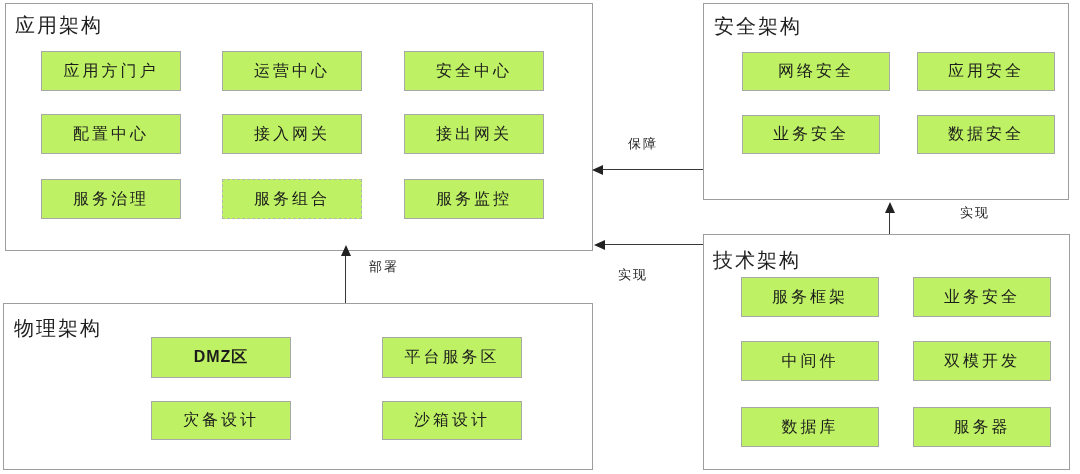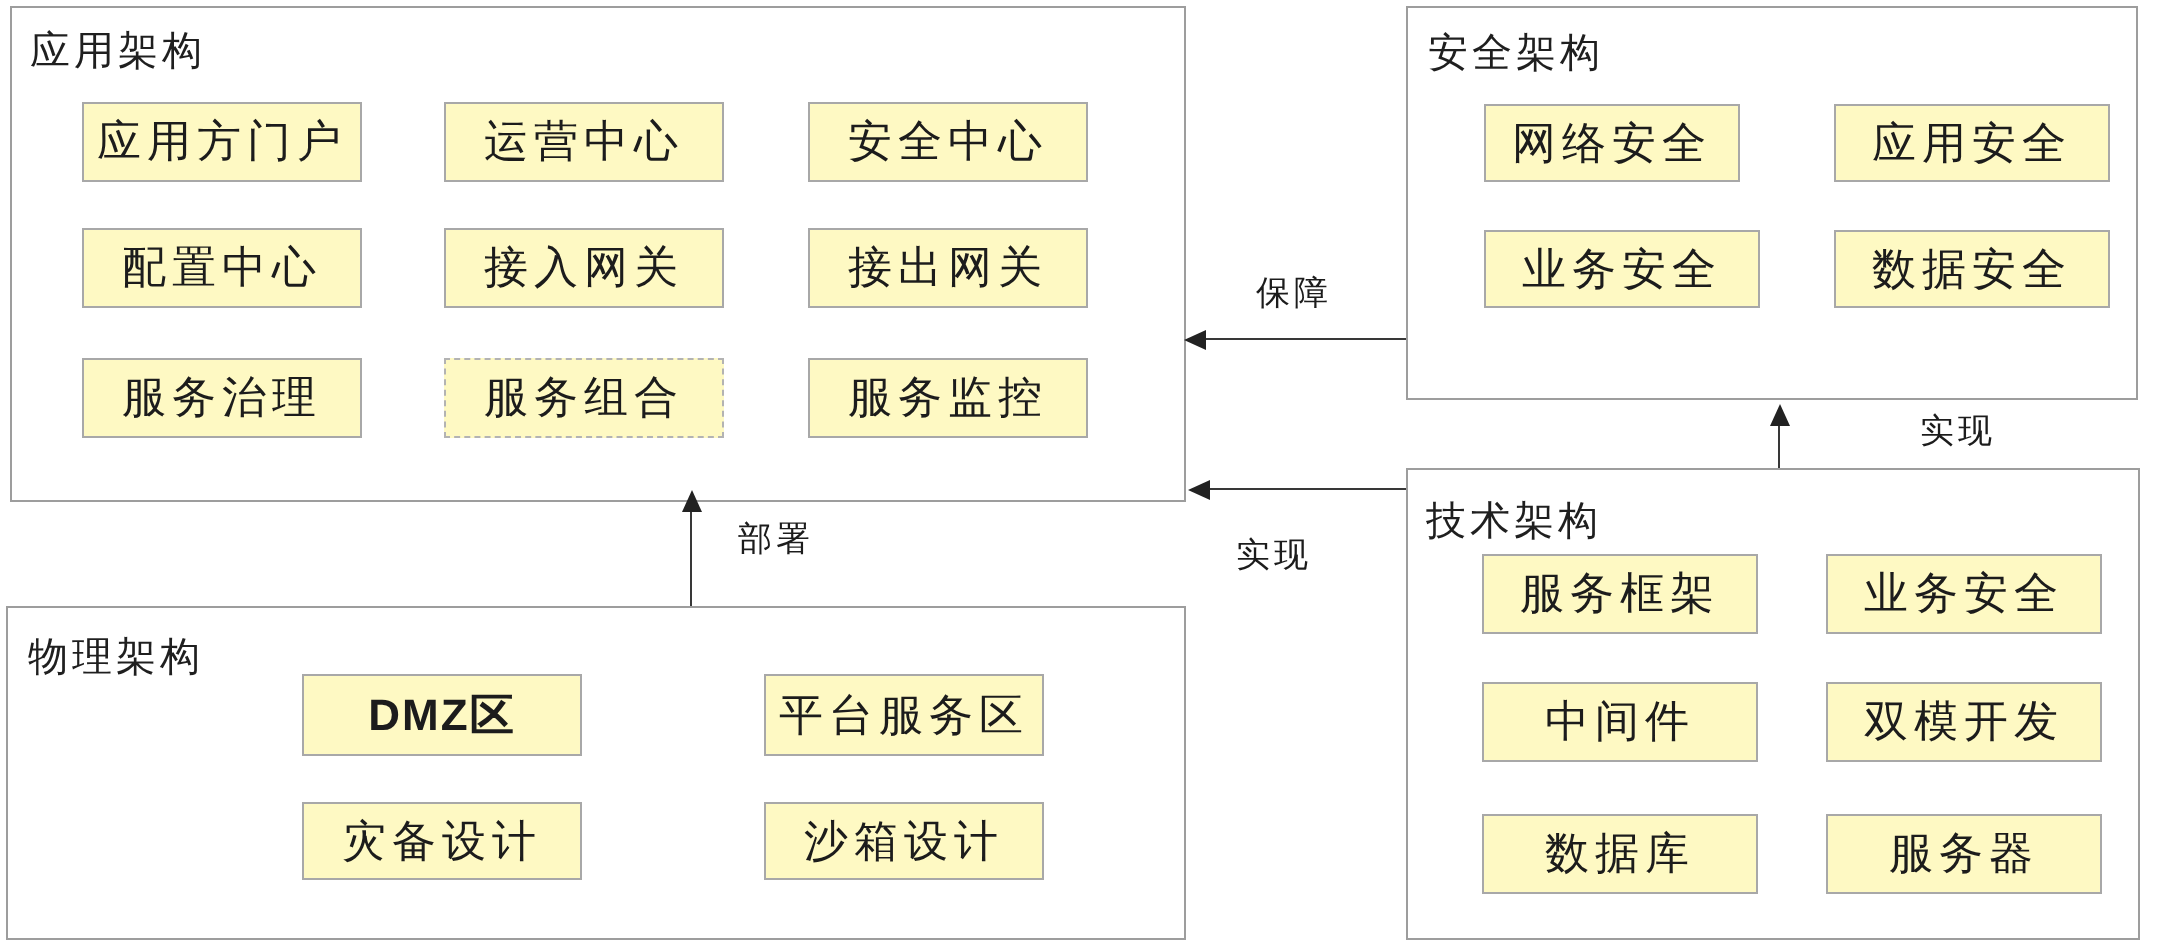--- a/index.html
+++ b/index.html
@@ -25,26 +25,26 @@
   .group-title {
     position: absolute;
     font-size: 20px;
     letter-spacing: 2px;
     white-space: nowrap;
     color: #1f1f1f;
   }
   .node {
     position: absolute;
     border: 1px solid #a8a8a8;
-    background: #fef9c3;
+    background: #bef264;
     box-sizing: border-box;
     display: flex;
     align-items: center;
     justify-content: center;
-    font-size: 22px;
+    font-size: 16px;
     letter-spacing: 3px;
     white-space: nowrap;
     color: #1c1c1c;
   }
   .node.dashed {
     border: 1.5px dashed #b3b3b3;
   }
   .node.latin-bold {
     font-family: "Liberation Sans", sans-serif;
     font-weight: bold;
@@ -71,21 +71,21 @@
   .arrowhead-up {
     position: absolute;
     width: 0;
     height: 0;
     border-left: 5px solid transparent;
     border-right: 5px solid transparent;
     border-bottom: 11px solid #222222;
   }
   .arrow-label {
     position: absolute;
-    font-size: 17px;
+    font-size: 13px;
     letter-spacing: 2px;
     white-space: nowrap;
     color: #1c1c1c;
     background: #ffffff;
     padding: 0 2px;
   }
 </style>
 </head>
 <body>
 
@@ -99,21 +99,21 @@
     <div class="node" style="left:35px; top:110px; width:140px; height:40px;">配置中心</div>
     <div class="node" style="left:216px; top:110px; width:140px; height:40px;">接入网关</div>
     <div class="node" style="left:398px; top:110px; width:140px; height:40px;">接出网关</div>
     <div class="node" style="left:35px; top:175px; width:140px; height:40px;">服务治理</div>
     <div class="node dashed" style="left:216px; top:175px; width:140px; height:40px;">服务组合</div>
     <div class="node" style="left:398px; top:175px; width:140px; height:40px;">服务监控</div>
   </div>
 
   <div class="group" style="left:703px; top:3px; width:366px; height:197px;padding-left:17px;">
     <span class="group-title" style="left:10px; top:9px;">安全架构</span>
-    <div class="node" style="left:38px; top:48px; width:128px; height:39px;">网络安全</div>
+    <div class="node" style="left:38px; top:48px; width:148px; height:39px;">网络安全</div>
     <div class="node" style="left:213px; top:48px; width:138px; height:39px;">应用安全</div>
     <div class="node" style="left:38px; top:111px; width:138px; height:39px;">业务安全</div>
     <div class="node" style="left:213px; top:111px; width:138px; height:39px;">数据安全</div>
   </div>
 
   <div class="group" style="left:703px; top:234px; width:367px; height:236px;">
     <span class="group-title" style="left:9px; top:12px;">技术架构</span>
     <div class="node" style="left:37px; top:42px; width:138px; height:40px;">服务框架</div>
     <div class="node" style="left:209px; top:42px; width:138px; height:40px;">业务安全</div>
     <div class="node" style="left:37px; top:106px; width:138px; height:40px;">中间件</div>

